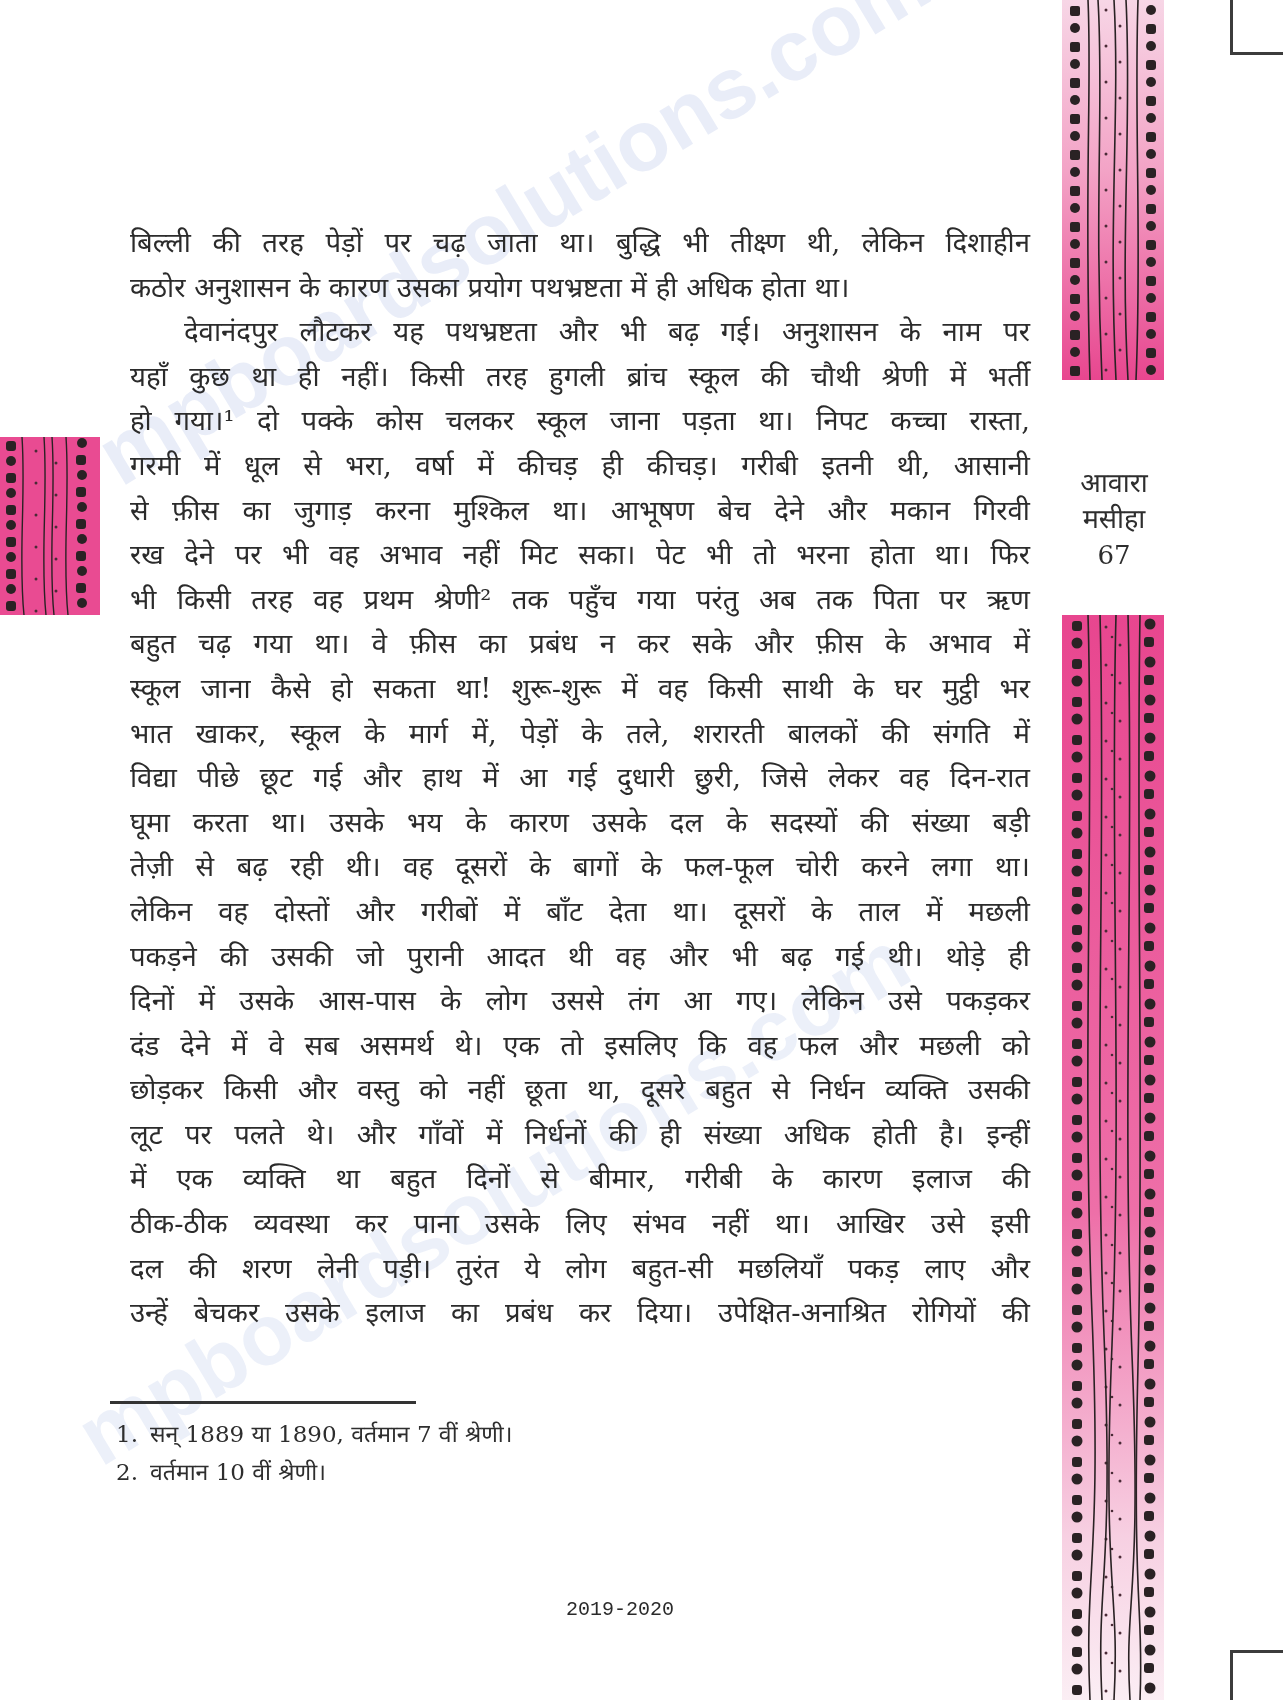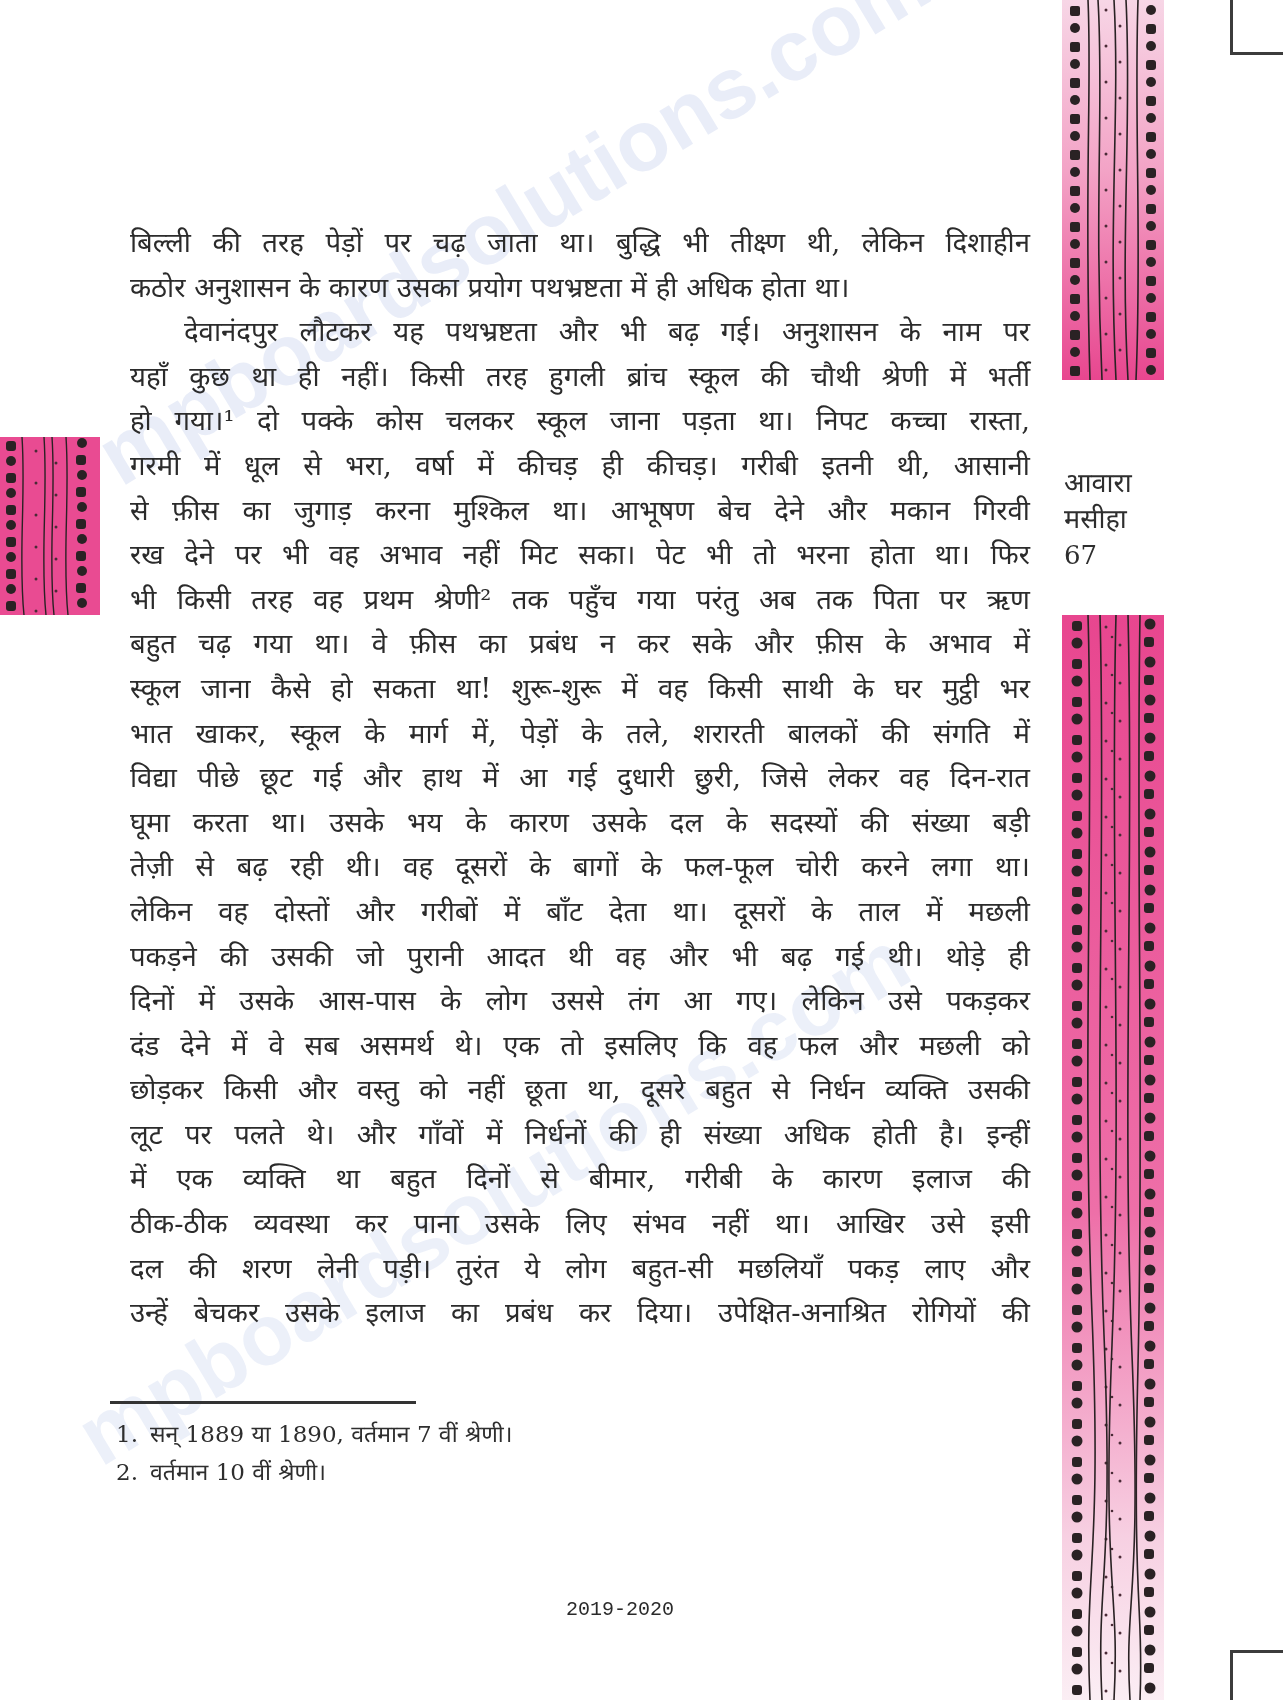--- a/index.html
+++ b/index.html
@@ -17,21 +17,21 @@
   
   .strip { position:absolute; overflow:hidden; }
   .strip svg { display:block; width:100%; height:100%; }
   .strip-top { left:1062px; top:0; width:102px; height:380px; }
   .strip-left { left:0; top:437px; width:100px; height:178px; }
   .strip-bottom { left:1062px; top:615px; width:102px; height:1085px; }
 
   
   .side-label {
     position:absolute; left:1064px; top:465px; width:100px;
-    text-align:left; font-size:27px; line-height:36px; color:#2e2e2e;
+    text-align:center; font-size:27px; line-height:36px; color:#2e2e2e;
   }
   .side-label .page-num { font-weight:normal; font-size:26px; }
 
   
   .body-text {
     position:absolute; left:130px; top:220px; width:900px;
     font-size:27.5px; line-height:44.6px; color:#2b2b2b;
   }
   .body-text .line {
     display:block; height:44.6px; white-space:nowrap;

